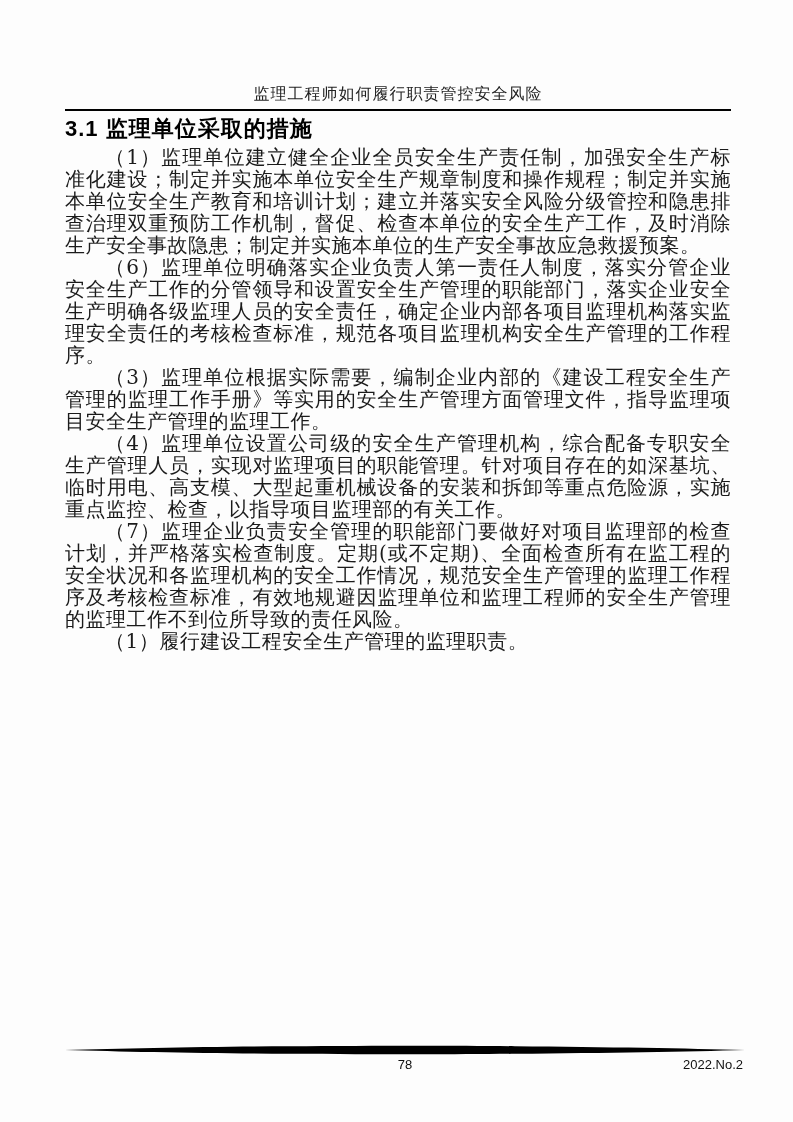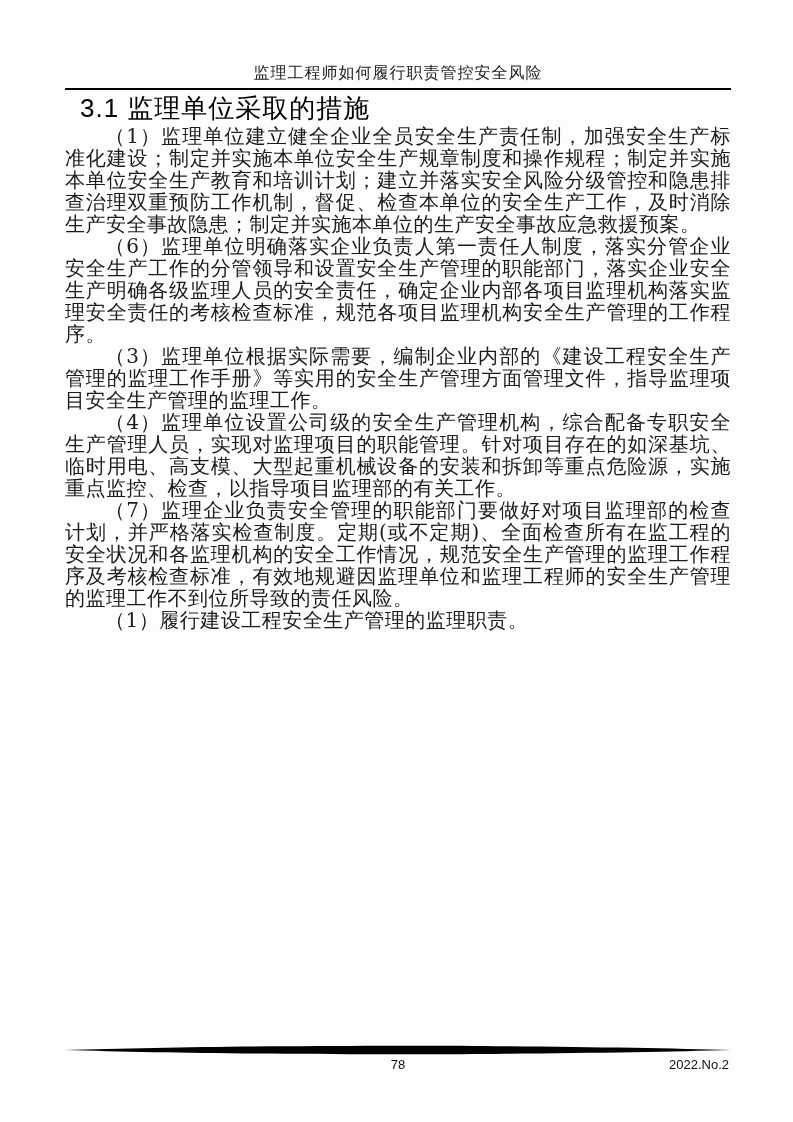--- a/index.html
+++ b/index.html
@@ -18,56 +18,56 @@
     overflow: hidden;
     box-sizing: border-box;
   }
   .content {
     position: absolute;
     left: 65px;
     right: 62px;
     top: 0;
   }
   .running-header {
-    padding-top: 63px;
+    padding-top: 84px;
   }
   .header-title {
     text-align: center;
     font-size: 16px;
     line-height: 20px;
     letter-spacing: 1px;
     color: #222;
   }
   .header-rule {
     border: none;
     border-top: 2px solid #000;
     margin: 5px 0 0 0;
   }
   .section-heading {
     font-family: "Liberation Sans", "DejaVu Sans", sans-serif;
-    font-weight: normal;
-    font-size: 26px;
+    font-weight: bold;
+    font-size: 22px;
     line-height: 30px;
-    margin: 3px 0 2px 15px;
+    margin: 3px 0 2px 0;
     letter-spacing: 1px;
     color: #000;
   }
   .body-para {
     margin: 0;
     font-size: 20px;
     line-height: 22px;
     text-align: justify;
     text-justify: inter-character;
     text-indent: 2em;
     letter-spacing: 0.5px;
   }
   .footer {
     position: absolute;
     left: 65px;
-    right: 62px;
+    right: 48px;
     top: 1044px;
   }
   .footer-bar {
     display: block;
     width: 100%;
     height: 12px;
   }
   .footer-meta {
     position: relative;
     height: 20px;

